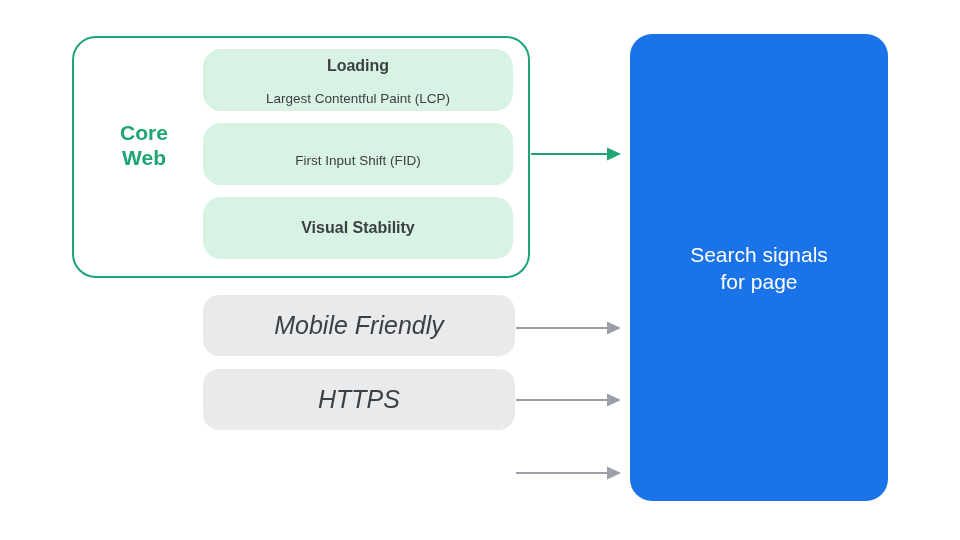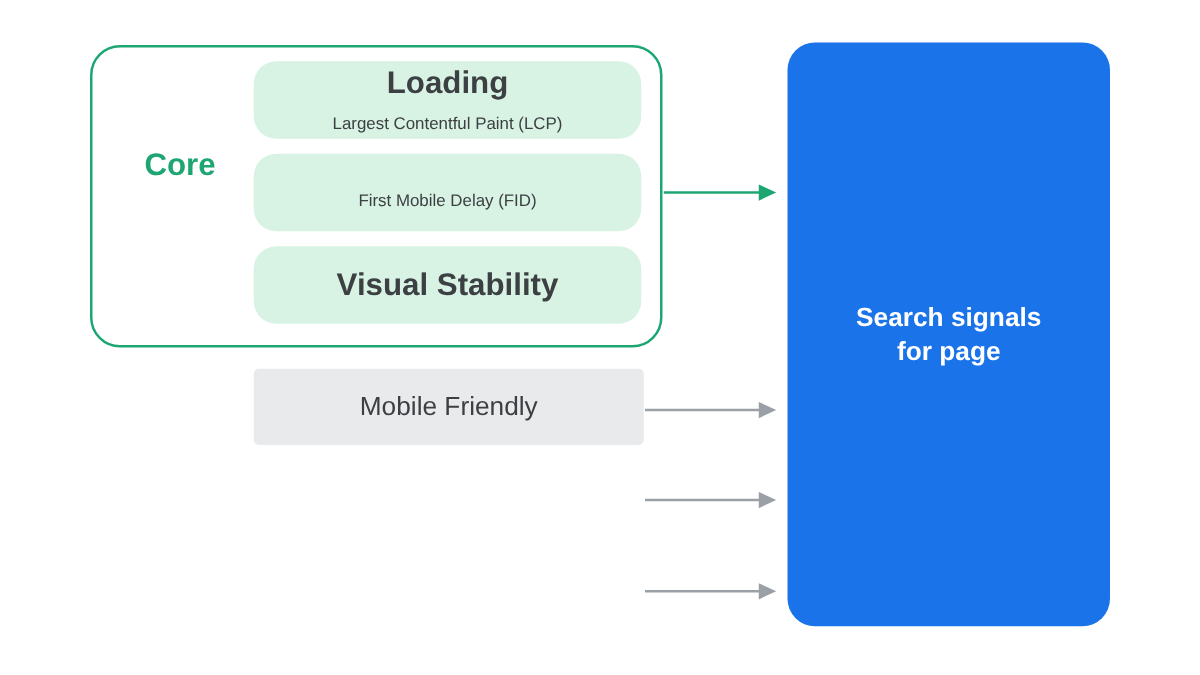--- a/index.html
+++ b/index.html
@@ -26,60 +26,60 @@
   .arrow.gray polygon{fill:var(--gray-arrow);}
 
   .outer-box{
     position:absolute;left:72px;top:36px;width:458px;height:242px;
     box-sizing:border-box;border:2px solid var(--green);border-radius:24px;
     background:transparent;
   }
   .cwv-label{
     position:absolute;left:84px;top:120px;width:120px;
     text-align:center;color:var(--green);
-    font-size:25px;font-weight:bold;line-height:25px;
+    font-size:21px;font-weight:bold;line-height:25px;
   }
   .cwv-label span{display:block;}
 
   .pill{
     position:absolute;box-sizing:border-box;
     display:flex;flex-direction:column;align-items:center;justify-content:center;
     text-align:center;
   }
   .green-pill{
     left:203px;width:310px;height:62px;
     background:var(--green-light);border-radius:18px;
   }
   .pill-title{
-    font-size:25px;font-weight:600;color:var(--text-dark);line-height:24px;
+    font-size:16px;font-weight:600;color:var(--text-dark);line-height:24px;
   }
   .pill-sub{
     font-size:13.5px;color:var(--text-dark);line-height:17px;margin-top:12px;
   }
   .green-pill.p1{top:49px;}
   .green-pill.p2{top:123px;}
   .green-pill.p3{top:197px;}
 
   .gray-pill{
     left:203px;width:312px;height:61px;
-    background:var(--gray-box);border-radius:4px;
-    font-size:21px;color:var(--text-dark);
+    background:var(--gray-box);border-radius:16px;
+    font-size:25px;color:var(--text-dark);font-style:italic;
   }
   .gray-pill.g1{top:295px;}
   .gray-pill.g2{top:369px;}
   .gray-pill.g3{top:443px;}
 
   .result-box{
     position:absolute;left:630px;top:34px;width:258px;height:467px;
     background:var(--blue);border-radius:22px;
     display:flex;align-items:center;justify-content:center;
   }
   .result-text{
     color:var(--white);text-align:center;
-    font-size:21px;font-weight:bold;line-height:27px;
+    font-size:21px;font-weight:normal;line-height:27px;
   }
   .result-text span{display:block;}
 </style>
 </head>
 <body>
 
 <div class="canvas">
 
   <svg class="arrows" width="960" height="540" viewBox="0 0 960 540">
     <g class="arrow green">
@@ -97,35 +97,39 @@
     <g class="arrow gray">
       <line x1="516" y1="473" x2="609" y2="473"></line>
       <polygon points="607,466.5 621,473 607,479.5"></polygon>
     </g>
   </svg>
 
   <div class="outer-box"></div>
 
   <div class="cwv-label">
     <span>Core</span>
+    <span>Web</span>
   </div>
 
   <div class="pill green-pill p1">
     <div class="pill-title">Loading</div>
     <div class="pill-sub">Largest Contentful Paint (LCP)</div>
   </div>
   <div class="pill green-pill p2">
-    <div class="pill-sub">First Mobile Delay (FID)</div>
+    <div class="pill-sub">First Input Shift (FID)</div>
   </div>
   <div class="pill green-pill p3">
     <div class="pill-title">Visual Stability</div>
   </div>
 
   <div class="pill gray-pill g1">
     <span>Mobile Friendly</span>
+  </div>
+  <div class="pill gray-pill g2">
+    <span>HTTPS</span>
   </div>
 
   <div class="result-box">
     <div class="result-text">
       <span>Search signals</span>
       <span>for page</span>
     </div>
   </div>
 
 </div>

